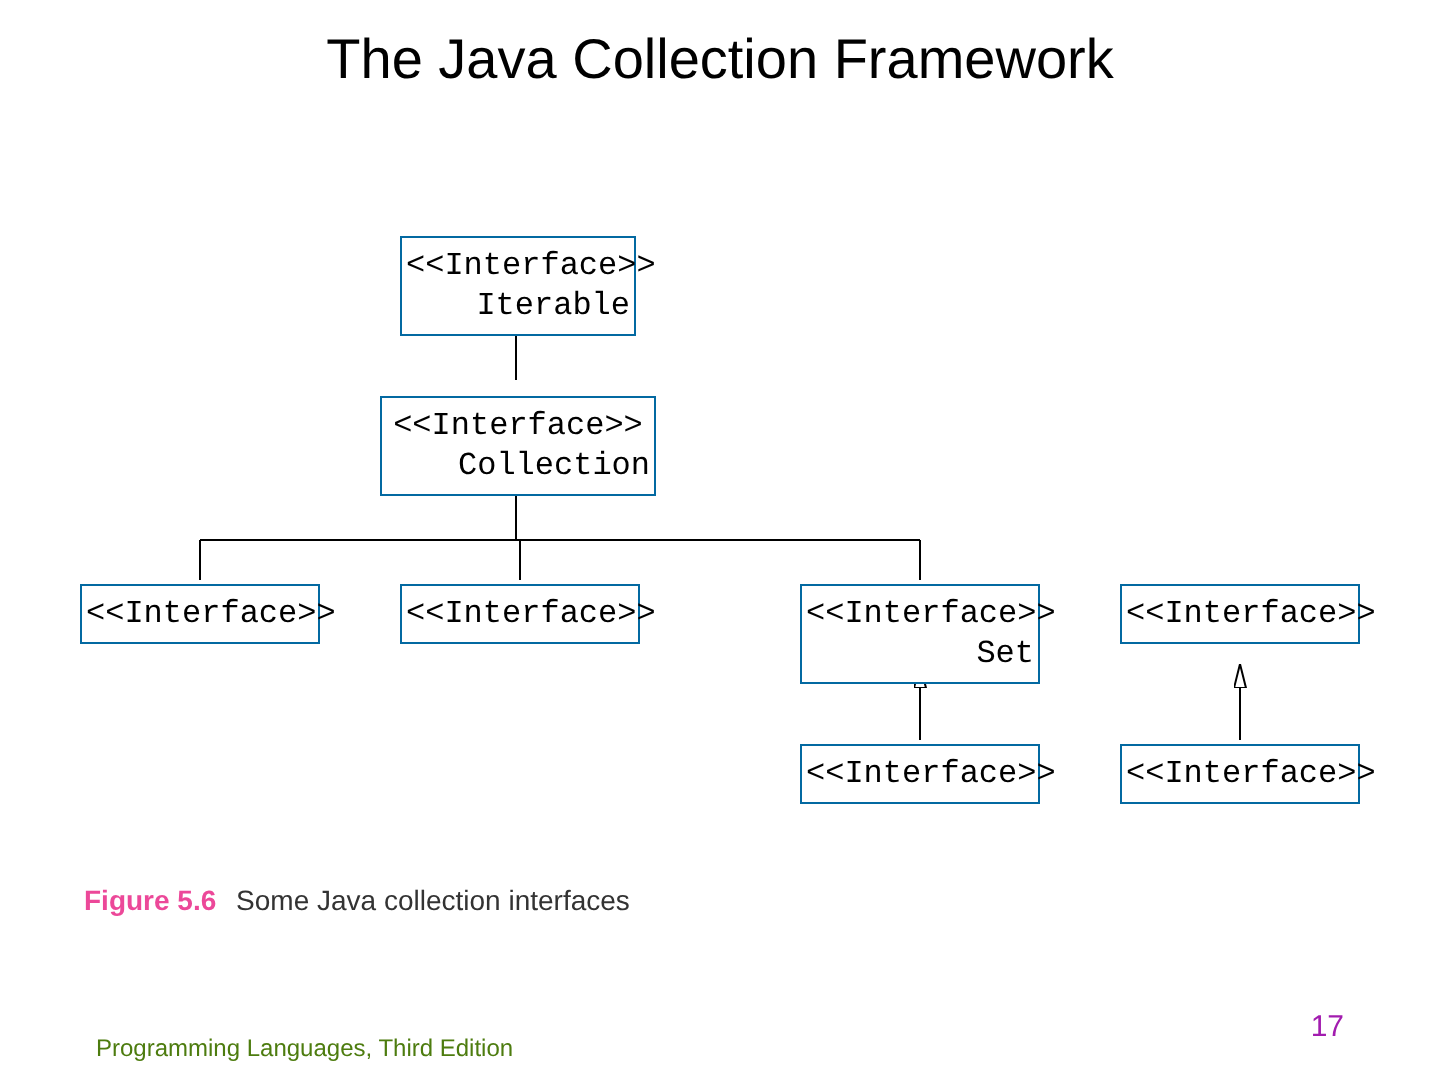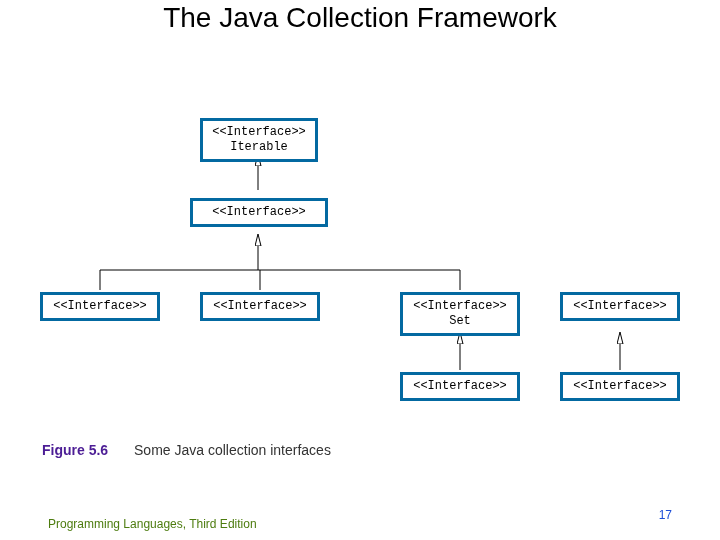--- a/index.html
+++ b/index.html
@@ -9,69 +9,70 @@
     background: #fff;
     font-family: Arial, Helvetica, sans-serif;
     position: relative;
     overflow: hidden;
   }
   .title {
     text-align: center;
     font-size: 28px;
     font-weight: normal;
     color: #000;
+    padding-top: 12px;
     line-height: 1.25;
   }
   .diagram {
     position: absolute;
     left: 40px;
     top: 110px;
     width: 640px;
     height: 320px;
   }
   .box {
     position: absolute;
-    border: 3px solid #0369a1;
+    border: 1px solid #0369a1;
     background: #fff;
     text-align: center;
     font-family: "Courier New", monospace;
-    font-size: 12px;
+    font-size: 16px;
     line-height: 1.25;
     padding: 4px 2px;
     color: #000;
   }
   .box .stereo { display: block; }
-  .box .name { display: block; }
+  .box .name { display: block; text-align: right; }
   svg.connectors {
     position: absolute;
     left: 0; top: 0;
     width: 640px; height: 320px;
     pointer-events: none;
   }
   .caption {
     position: absolute;
     left: 42px;
     top: 442px;
     font-size: 14px;
     color: #333;
   }
-  .caption .figlabel { font-weight: bold; color: #4c1d95; margin-right: 22px; }
+  .caption .figlabel { font-weight: bold; color: #ec4899; margin-right: 6px; }
   .footer-left {
     position: absolute;
     left: 48px;
     bottom: 9px;
     font-size: 12px;
     color: #4d7c0f;
   }
   .footer-right {
     position: absolute;
     right: 48px;
     bottom: 18px;
-    font-size: 12px;
-    color: #1d4ed8;
+    font-size: 15px;
+    color: #a21caf;
   }
 </style>
 </head>
 <body>
 
 <h1 class="title">
   <span>The Java Collection Framework</span><br>
 </h1>
 
 <div class="diagram">
@@ -96,20 +97,21 @@
     <line x1="580" y1="260" x2="580" y2="228" stroke="#000" stroke-width="1" marker-end="url(#tri)"></line>
   </svg>
 
   <div class="box" style="left:160px; top:8px; width:118px;">
     <span class="stereo">&lt;&lt;Interface&gt;&gt;</span>
     <span class="name">Iterable</span>
   </div>
 
   <div class="box" style="left:150px; top:88px; width:138px;">
     <span class="stereo">&lt;&lt;Interface&gt;&gt;</span>
+    <span class="name">Collection</span>
   </div>
 
   <div class="box" style="left:0px; top:182px; width:120px;">
     <span class="stereo">&lt;&lt;Interface&gt;&gt;</span>
   </div>
 
   <div class="box" style="left:160px; top:182px; width:120px;">
     <span class="stereo">&lt;&lt;Interface&gt;&gt;</span>
   </div>
 

